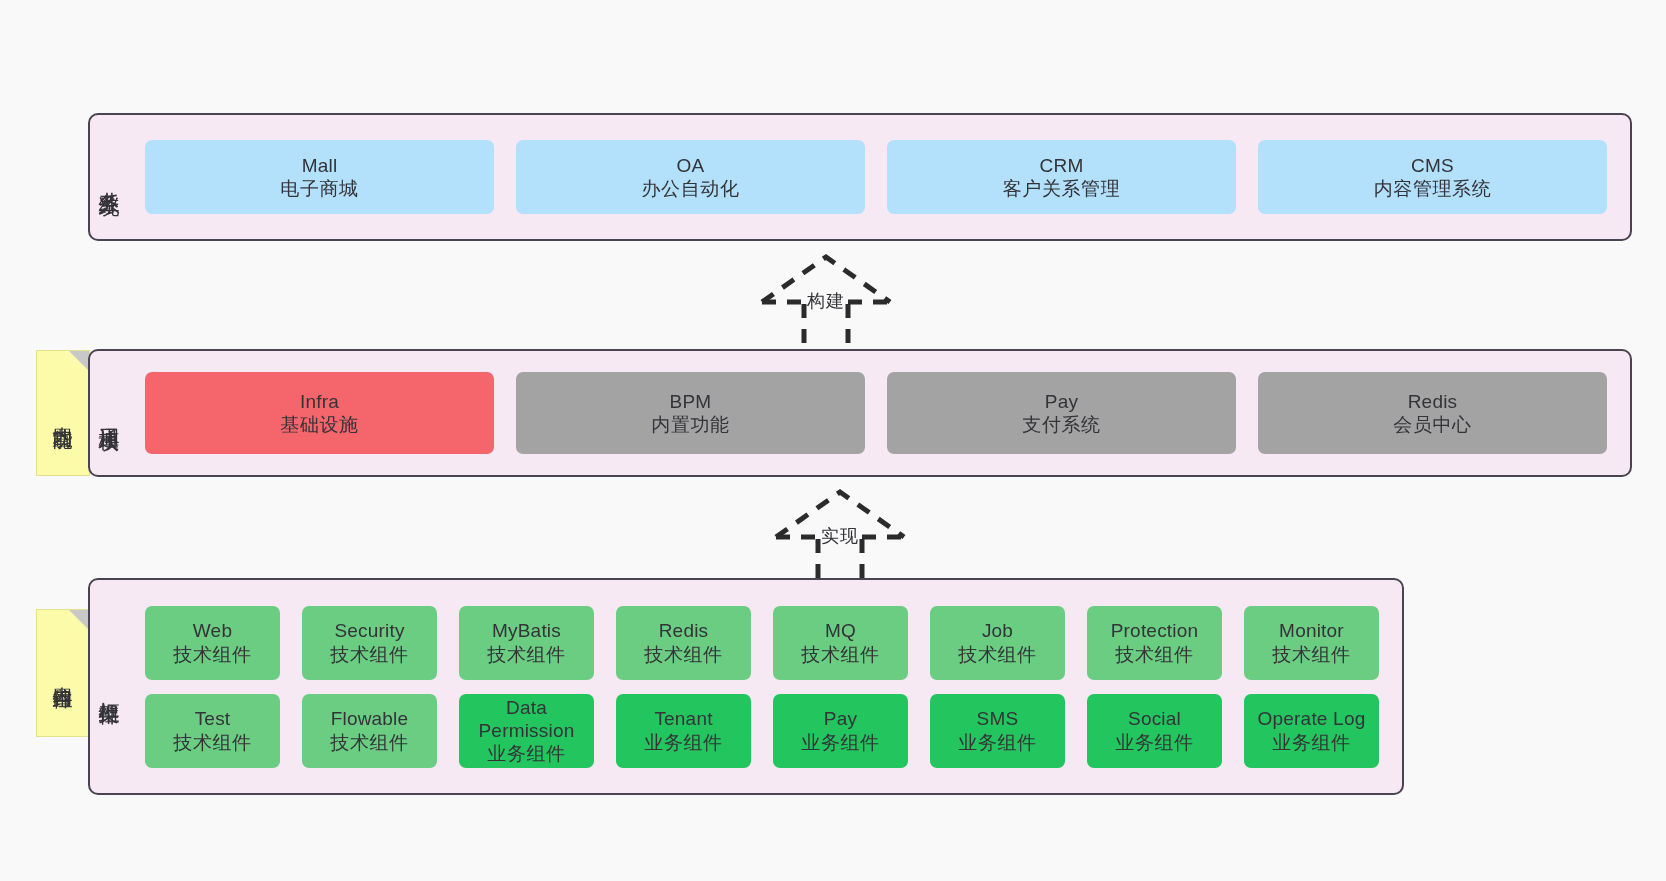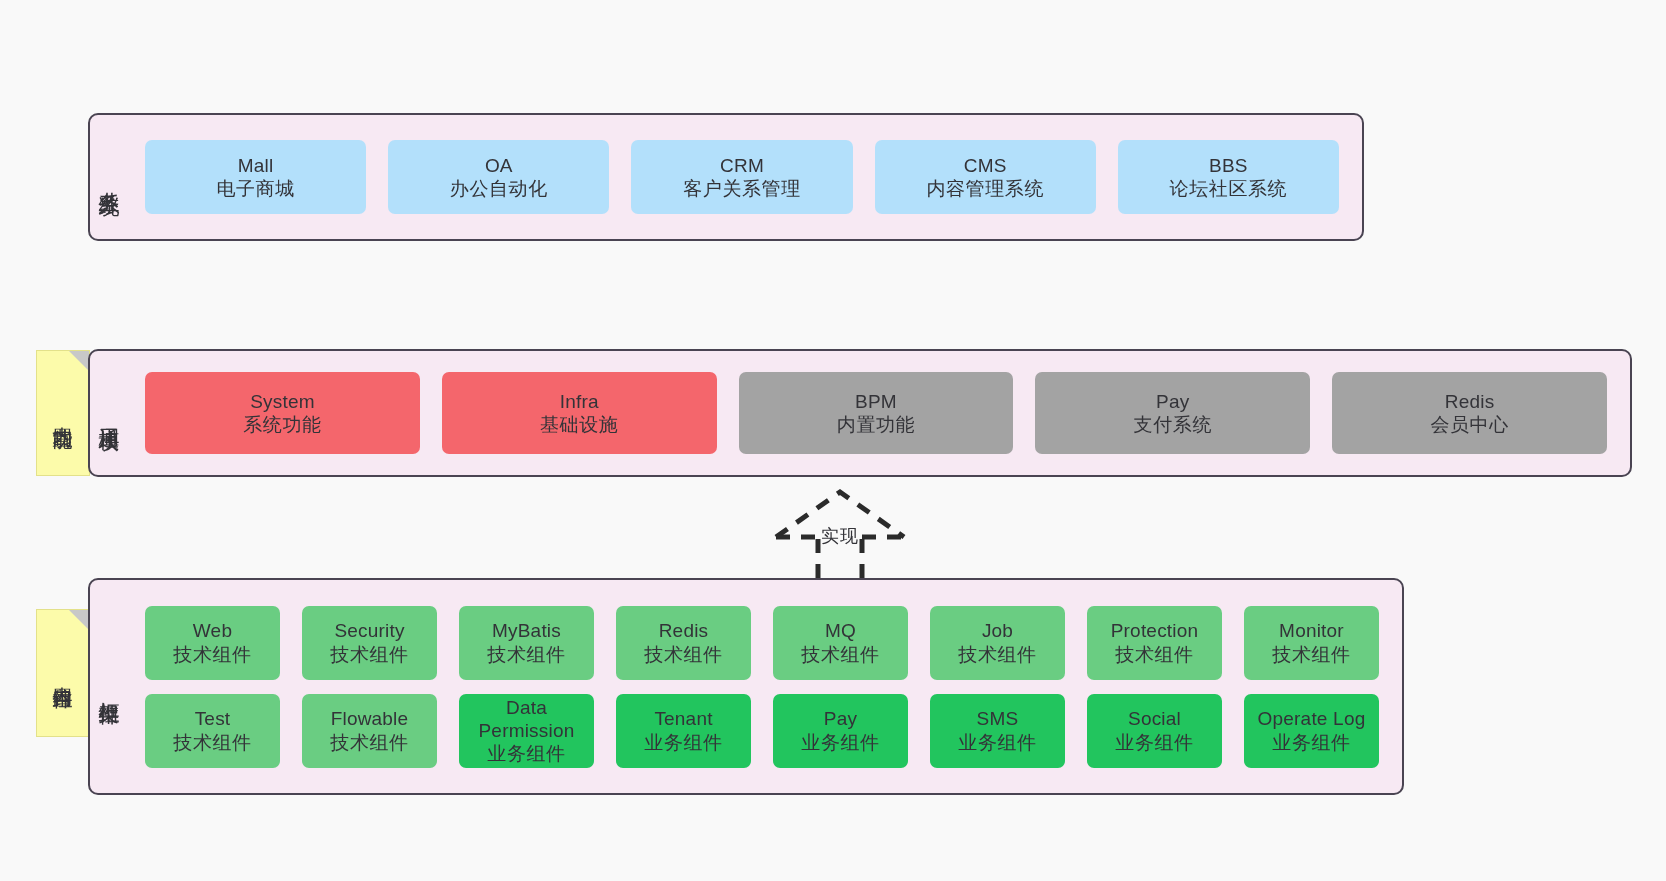--- a/index.html
+++ b/index.html
@@ -85,21 +85,21 @@
     font-size: 19px;
     letter-spacing: .6px;
   }
   .biz .card   { background: #b3e0fb; height: 74px; }
   .mod .card   { background: #a3a3a3; height: 82px; }
   .mod .card.accent { background: #f4666c; }
   .frame .card.tech { background: #6acd82; height: 74px; }
   .frame .card.biz-comp { background: #22c55e; height: 74px; }
 
   
-  #layer-business  { left: 88px;  top: 113px; width: 1276px; height: 128px; }
+  #layer-business  { left: 88px;  top: 113px; width: 1544px; height: 128px; }
   #layer-modules   { left: 88px;  top: 349px; width: 1544px; height: 128px; }
   #layer-framework { left: 88px;  top: 578px; width: 1316px; height: 217px; }
 
   
   .note {
     position: absolute;
     width: 54px;
     background: #fcfbaa;
     border: 1px solid #e3e18a;
     box-sizing: border-box;
@@ -180,47 +180,47 @@
           </div>
         </div>
 
         <div class="cell">
           <div class="card">
             <span class="en">CMS</span>
             <span class="cn">内容管理系统</span>
           </div>
         </div>
 
-        <div class="cell">
-          <div class="card">
-            <span class="en">BBS</span>
-            <span class="cn">论坛社区系统</span>
-          </div>
-        </div>
 
       </div>
     </div>
   </div>
 
+  <div class="connector" id="connector-build">
+    <svg width="200" height="110" viewBox="0 0 200 110" aria-hidden="true">
+      <g fill="none" stroke="#2b2b2b" stroke-width="5" stroke-dasharray="14,11">
+        <path d="M36 50 L100 5 L164 50"></path>
+        <path d="M78 52 L78 108"></path>
+        <path d="M122 52 L122 108"></path>
+        <path d="M36 50 L78 50"></path>
+        <path d="M122 50 L164 50"></path>
+      </g>
+    </svg>
+    <div class="conn-label">构建</div>
+  </div>
 
   <div class="note" id="note-modules">
     <span>内置功能</span>
   </div>
 
   <div class="layer mod" id="layer-modules">
     <div class="layer-title">通用模块</div>
     <div class="layer-body">
       <div class="row">
 
-        <div class="cell">
-          <div class="card accent">
-            <span class="en">System</span>
-            <span class="cn">系统功能</span>
-          </div>
-        </div>
 
         <div class="cell">
           <div class="card accent">
             <span class="en">Infra</span>
             <span class="cn">基础设施</span>
           </div>
         </div>
 
         <div class="cell">
           <div class="card">

